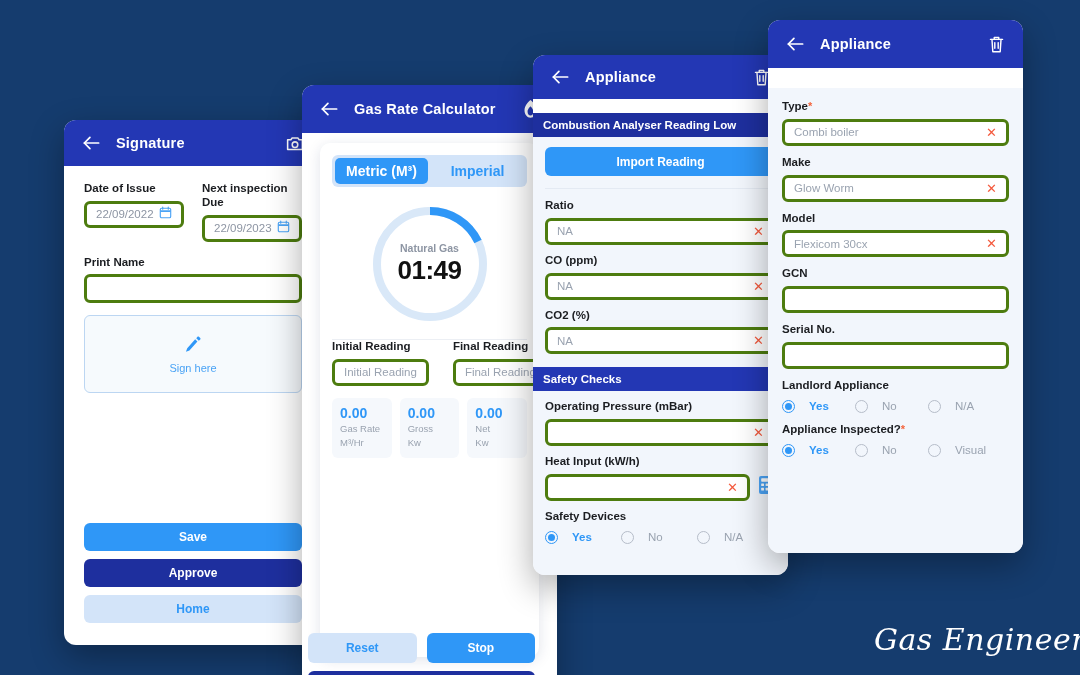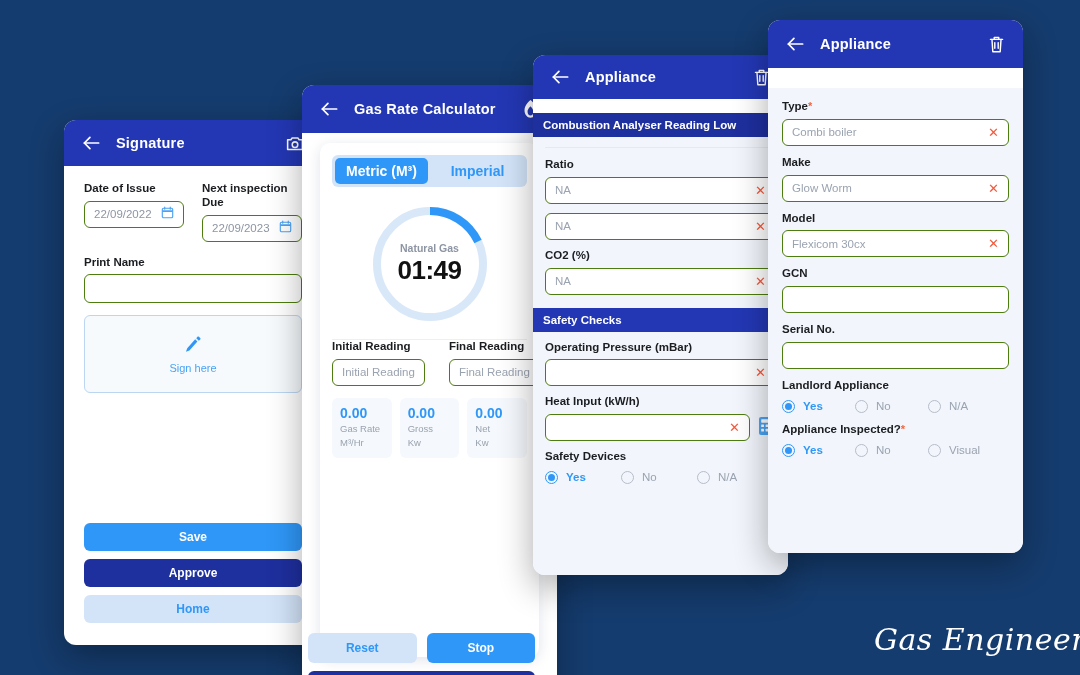--- a/index.html
+++ b/index.html
@@ -37,21 +37,21 @@
 
   
   .lbl {
     font-size: 11.5px; font-weight: bold; color: #1b1d21;
     margin-bottom: 5px; display: block; line-height: 1.2;
   }
   .lbl .req { color: #f4643c; font-size: 11px; }
   .fld {
     position: relative;
     background: #fff;
-    border: 1px solid #4d7c0f;
+    border: 3px solid #4d7c0f;
     border-radius: 6px;
     height: 27px;
     display: flex; align-items: center;
     padding: 0 9px;
     font-size: 11.5px;
     color: #9aa3b0;
   }
   .fld.tall { height: 29px; }
   .fld .val { flex: 1; white-space: nowrap; overflow: hidden; }
   .fld .clearx { color: #f4593c; font-size: 13px; line-height: 1; font-weight: 300; }
@@ -72,21 +72,21 @@
     font-size: 12px; font-weight: bold;
     cursor: pointer;
     height: 30px;
   }
   .btn-light-blue { background: #2F97F7; color: #fff; }
   .btn-navy { background: #1E2F9E; color: #fff; }
   .btn-pale { background: #D3E4F9; color: #2F97F7; }
 
   
   .radio-row { display: flex; align-items: center; }
-  .radio { display: flex; align-items: center; gap: 8px; }
+  .radio { display: flex; align-items: center; gap: 14px; }
   .radio .dot {
     width: 13px; height: 13px; border-radius: 50%;
     border: 1.6px solid #b6bdc9; position: relative; flex: none;
   }
   .radio.on .dot { border-color: #2F97F7; }
   .radio.on .dot::after {
     content:""; position: absolute; inset: 2px;
     background: #2F97F7; border-radius: 50%;
   }
   .radio .rl { font-size: 11.5px; color: #9aa3b0; }
@@ -357,31 +357,33 @@
             <path d="M7.2 8v6M10.8 8v6"></path>
           </svg>
       </span>
     </div>
 
     <div class="cmb-body">
       <div class="cmb-white"></div>
       <div class="sectionbar dark">Combustion Analyser Reading Low</div>
 
       <div class="cmb-pad">
+        <div class="btn btn-light-blue" style="height:29px;margin-bottom:12px">Import Reading</div>
         <div style="height:1px;background:#e4eaf3;margin:0 0 10px 0"></div>
 
         <div class="fgroup">
           <span class="lbl">Ratio</span>
           <div class="fld">
             <span class="val">NA</span>
             <span class="clearx">✕</span>
           </div>
         </div>
 
         <div class="fgroup">
+          <span class="lbl">CO (ppm)</span>
           <div class="fld">
             <span class="val">NA</span>
             <span class="clearx">✕</span>
           </div>
         </div>
 
         <div class="fgroup" style="margin-bottom:13px">
           <span class="lbl">CO2 (%)</span>
           <div class="fld">
             <span class="val">NA</span>

